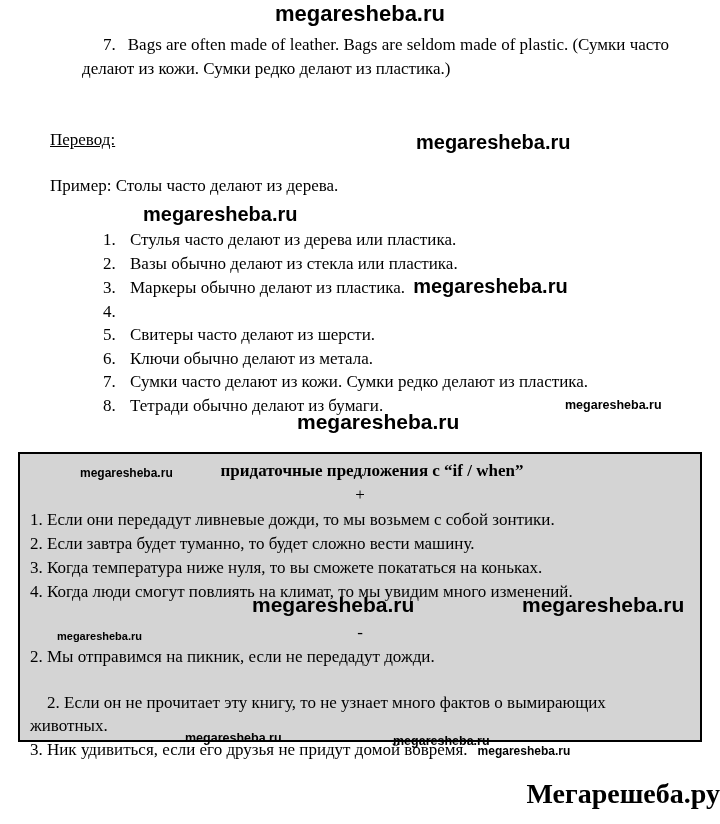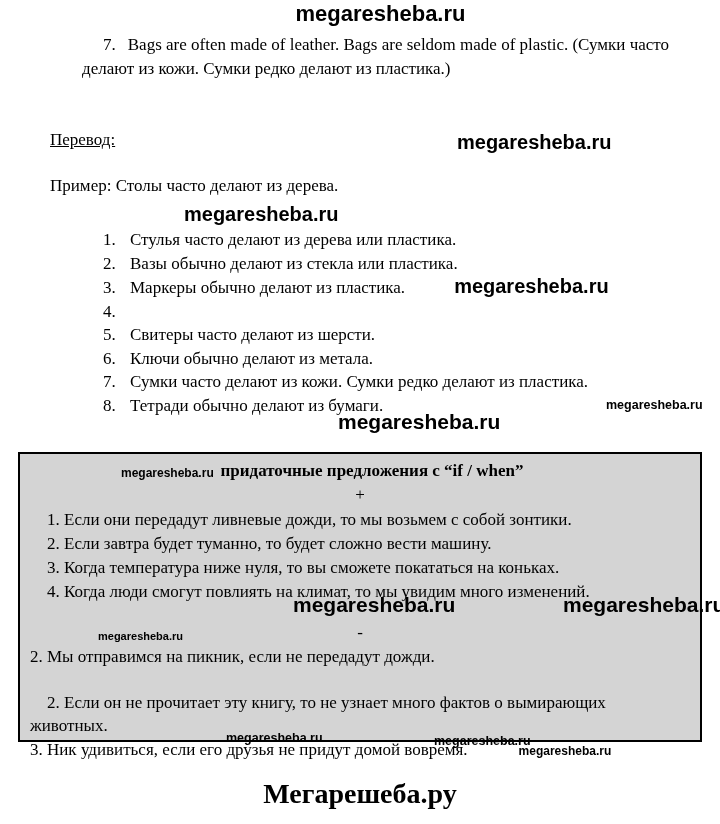--- a/index.html
+++ b/index.html
@@ -10,21 +10,20 @@
     font-family:"Liberation Serif", serif;
     font-size:17px;
     color:#000;
     overflow:hidden;
   }
   .wm {
     font-family:"Liberation Sans", sans-serif;
     font-weight:700;
     color:#000;
     white-space:nowrap;
-    padding-left:41px;
   }
   .abs { position:absolute; }
 
   .wm-top { top:1px; left:0; right:0; text-align:center; font-size:22px; }
 
   .intro { top:33px; left:50px; width:624px; line-height:24px; }
   .para { margin:0 0 0 32px; text-indent:21px; }
   .numgap { display:inline-block; width:12px; }
 
   .perevod { top:130px; left:50px; text-decoration:underline; }
@@ -43,36 +42,36 @@
 
   .gbox {
     top:452px; left:18px; width:684px; height:290px;
     background:#d4d4d4;
     border:2px solid #000;
     box-sizing:border-box;
   }
   .gbox-wm-title { top:12px; left:60px; font-size:12px; }
   .gbox-title { top:7px; left:0; right:16px; text-align:center; padding-left:40px; font-weight:700; }
   .gsign-plus { top:31px; left:0; right:0; text-align:center; }
-  .glist-plus { top:54px; left:10px; right:8px; line-height:24px;margin-left:17px; }
+  .glist-plus { top:54px; left:10px; right:8px; line-height:24px; }
   .gbox-wm-c { top:139px; left:232px; font-size:21px; }
   .gbox-wm-r { top:139px; left:502px; font-size:21px; }
   .gsign-minus { top:169px; left:0; right:0; text-align:center; }
   .gbox-wm-left { top:176px; left:37px; font-size:11px; }
   .glist-minus { top:191px; left:10px; width:612px; line-height:23.5px; }
   .gitem { margin:0; }
   .gitem-indent { text-indent:17px;margin-top:22px; }
   .wm-inline2 { font-size:12px; margin-left:10px; }
 
   .wm-bottom-1 { top:731px; left:185px; font-size:12.5px; z-index:2; }
   .wm-bottom-2 { top:734px; left:393px; font-size:12.5px; z-index:2; }
 
   .footer {
     top:778px; left:0; right:0;
-    text-align:center;
+    text-align:right;
     font-family:"Liberation Serif", serif;
     font-weight:700;
     font-size:28px;
   }
 </style>
 </head>
 <body>
 
 <div class="page">
 

